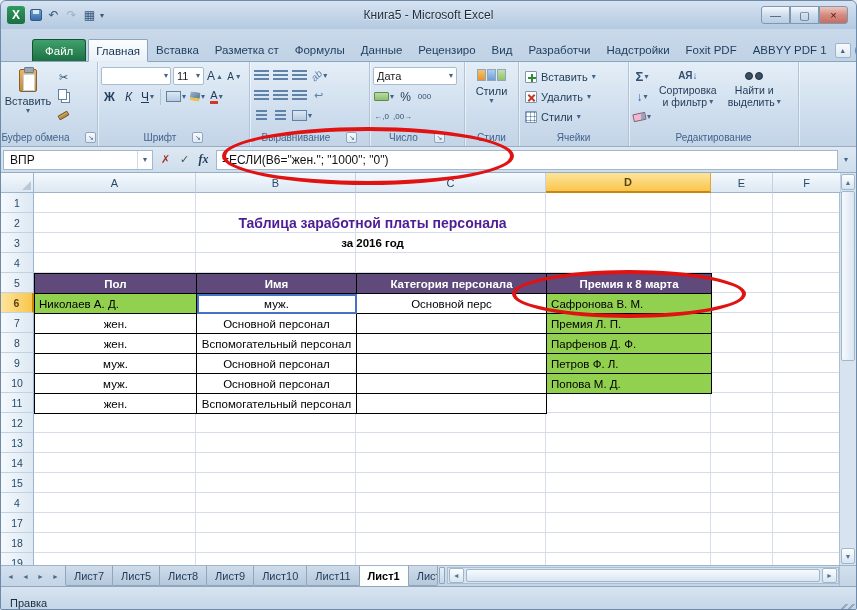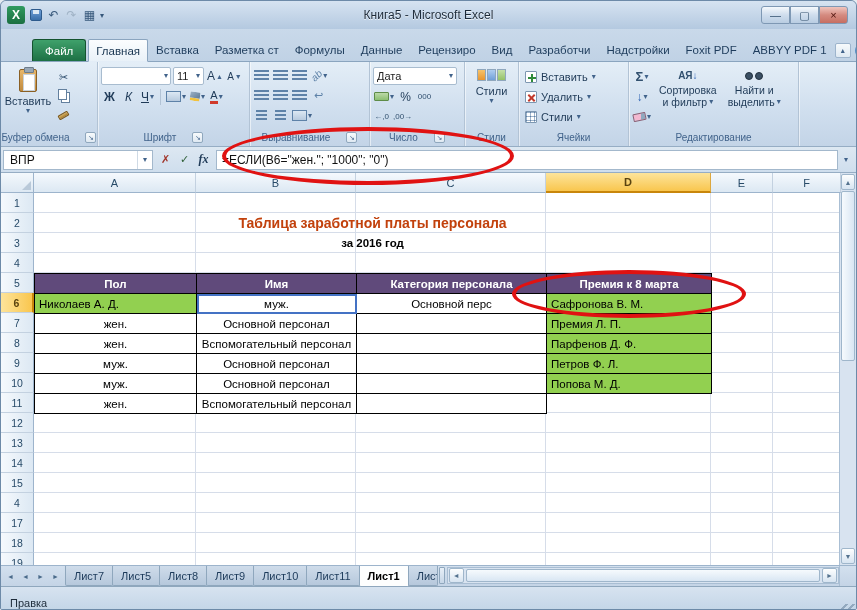--- a/index.html
+++ b/index.html
@@ -119,21 +119,21 @@
   .sheet{position:relative;height:392px;background:#fff;overflow:hidden;}
   .corner{position:absolute;left:0;top:0;width:33px;height:20px;background:linear-gradient(#f3f8fc,#dde8f3);border-right:1px solid #9db4cc;border-bottom:1px solid #9db4cc;}
   .corner:after{content:"";position:absolute;right:2px;bottom:2px;border-left:9px solid transparent;border-bottom:9px solid #b9c9d9;}
   .colhead{position:absolute;top:0;height:20px;background:linear-gradient(#f5f9fd,#dce8f3);border-right:1px solid #c3d1e0;border-bottom:1px solid #9db4cc;font-size:11px;color:#274a68;display:flex;align-items:center;justify-content:center;}
   .colhead.sel{background:linear-gradient(#fde49b,#f9c64e);border-right-color:#dca73f;border-bottom:2px solid #c8860b;color:#59430f;font-weight:bold;}
   .rowhead{position:absolute;left:0;width:33px;background:linear-gradient(to right,#f5f9fd,#dce8f3);border-right:1px solid #9db4cc;border-bottom:1px solid #c3d1e0;font-size:10.5px;color:#274a68;display:flex;align-items:center;justify-content:center;}
   .rowhead.sel{background:linear-gradient(to right,#fde49b,#f9c64e);border-right:2px solid #c8860b;color:#59430f;font-weight:bold;}
   .cells{position:absolute;left:33px;top:20px;width:807px;height:372px;background:#fff;overflow:hidden;}
   .gl-v{position:absolute;top:0;bottom:0;width:1px;background:#d6dde9;}
   .gl-h{position:absolute;left:0;right:0;height:1px;background:#d6dde9;}
-  .sheet-title1{position:absolute;left:0;top:20px;width:677px;height:20px;text-align:center;font-weight:bold;font-size:14px;line-height:20px;color:#c2410c;}
+  .sheet-title1{position:absolute;left:0;top:20px;width:677px;height:20px;text-align:center;font-weight:bold;font-size:14px;line-height:20px;color:#4c1d95;}
   .sheet-title2{position:absolute;left:0;top:40px;width:677px;height:20px;text-align:center;font-weight:bold;font-size:11.5px;line-height:20px;color:#000;}
   .xtable{position:absolute;left:0;top:80px;display:grid;grid-template-columns:162px 160px 190px 165px;border-left:1px solid #000;border-top:1px solid #000;}
   .xc{height:20px;border-right:1px solid #000;border-bottom:1px solid #000;font-size:11.5px;display:flex;align-items:center;justify-content:center;background:#fff;position:relative;color:#000;}
   .xc.th{background:#604a7b;color:#fff;font-weight:bold;}
   .xc.name{background:#92d050;justify-content:flex-start;padding-left:4px;}
   .xc.ref{outline:2px solid #4472c4;outline-offset:-2px;z-index:3;}
   .xc.editing{overflow:visible;justify-content:flex-start;}
   .editspan{position:absolute;left:-17px;top:1px;bottom:1px;display:flex;align-items:center;background:#fff;white-space:nowrap;padding:0 2px;font-size:11.5px;z-index:2;}
   .editspan .ref-txt{color:#2a52c8;}
   .vscroll{position:absolute;right:0;top:0;width:17px;height:392px;background:#d8e3f0;border-left:1px solid #aabfd4;}

